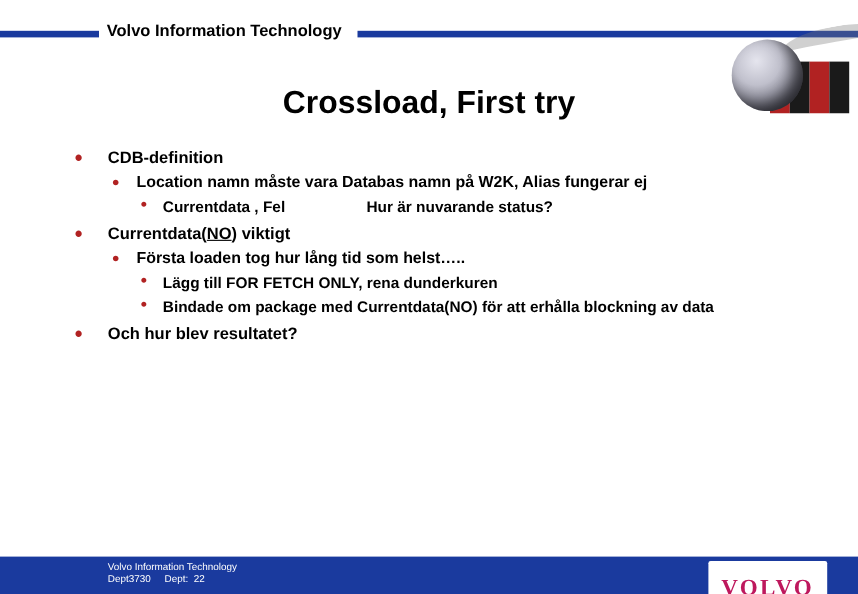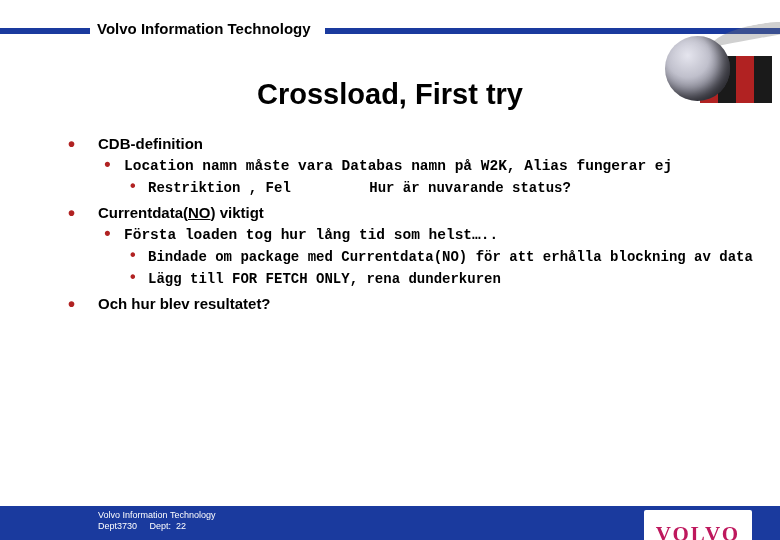--- a/index.html
+++ b/index.html
@@ -91,21 +91,21 @@
   .content {
     position: absolute;
     top: 135px;
     left: 68px;
     right: 20px;
   }
   ul { list-style: none; }
   .lvl1 > li { position: relative; padding-left: 30px; margin-bottom: 8px; font-size: 15px; font-weight: bold; }
   .lvl1 > li::before { content: "•"; position: absolute; left: 0; top: -2px; color: #b12222; font-size: 20px; font-weight: bold; }
 
-  .lvl2 { margin-top: 6px; font-family: Liberation Mono, monospace; }
+  .lvl2 { margin-top: 6px; }
   .lvl2 > li { position: relative; padding-left: 26px; margin-bottom: 6px; font-size: 14.5px; font-weight: bold; }
   .lvl2 > li::before { content: "•"; position: absolute; left: 4px; top: -2px; color: #b12222; font-size: 18px; font-weight: bold; }
 
   .lvl3 { margin-top: 6px; }
   .lvl3 > li { position: relative; padding-left: 24px; margin-bottom: 6px; font-size: 14px; font-weight: bold; }
   .lvl3 > li::before { content: "•"; position: absolute; left: 4px; top: -2px; color: #b12222; font-size: 16px; font-weight: bold; }
 
   .inline-right { display: inline-block; margin-left: 70px; }
   .uline { text-decoration: underline; }
 
@@ -160,38 +160,38 @@
 
 <div class="content">
   <ul class="lvl1">
     <li>
       <span>CDB-definition</span>
       <ul class="lvl2">
         <li>
           <span>Location namn måste vara Databas namn på W2K, Alias fungerar ej</span>
           <ul class="lvl3">
             <li>
-              <span>Restriktion , Fel</span>
+              <span>Currentdata , Fel</span>
               <span class="inline-right">Hur är nuvarande status?</span>
             </li>
           </ul>
         </li>
       </ul>
     </li>
     <li>
       <span>Currentdata(</span><span class="uline">NO</span><span>) viktigt</span>
       <ul class="lvl2">
         <li>
           <span>Första loaden tog hur lång tid som helst…..</span>
           <ul class="lvl3">
             <li>
-              <span>Bindade om package med Currentdata(NO) för att erhålla blockning av data</span>
+              <span>Lägg till FOR FETCH ONLY, rena dunderkuren</span>
             </li>
             <li>
-              <span>Lägg till FOR FETCH ONLY, rena dunderkuren</span>
+              <span>Bindade om package med Currentdata(NO) för att erhålla blockning av data</span>
             </li>
           </ul>
         </li>
       </ul>
     </li>
     <li>
       <span>Och hur blev resultatet?</span>
     </li>
   </ul>
 </div>

